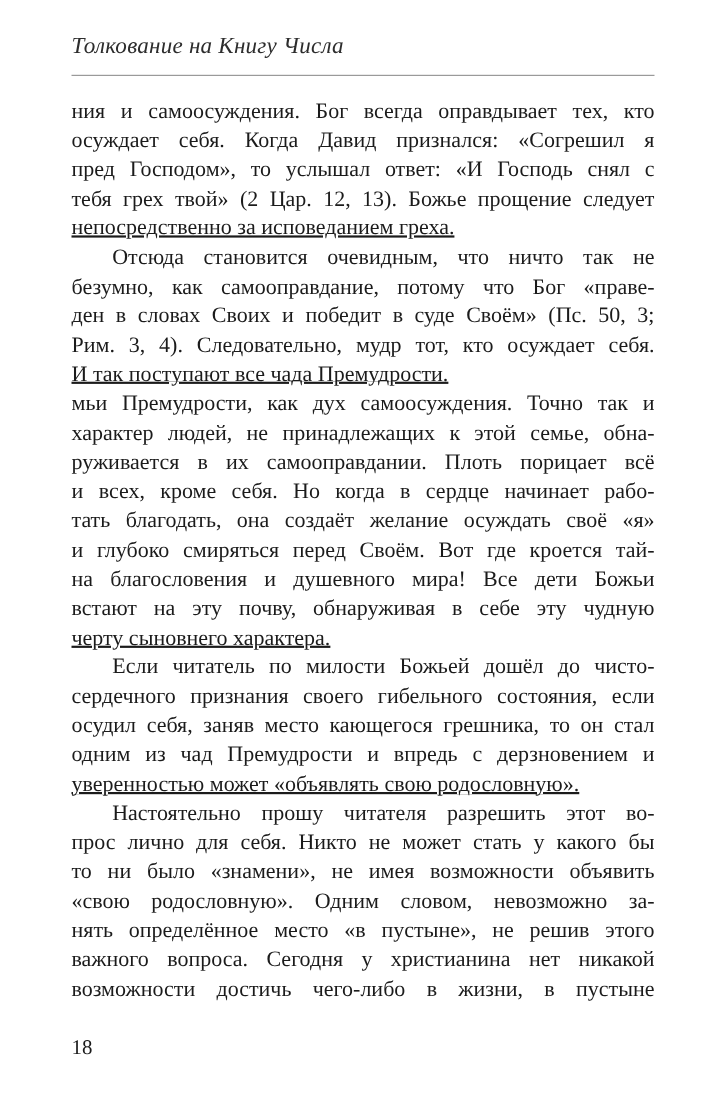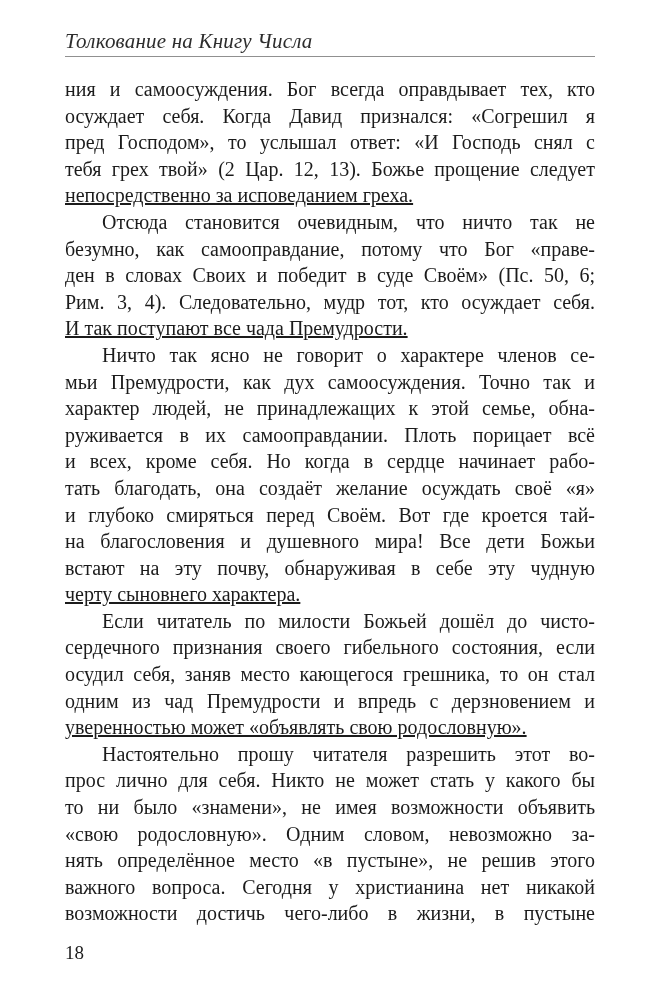--- a/index.html
+++ b/index.html
@@ -17,21 +17,21 @@
     overflow: hidden;
   }
   .content {
     position: absolute;
     left: 65px;
     top: 0;
     width: 530px;
   }
   .running-header {
     margin-top: 30px;
-    padding-bottom: 4px;
+    padding-bottom: 16px;
     border-bottom: 1px solid var(--rule, #909090);
   }
   .running-header .title {
     display: block;
     font-style: italic;
     font-size: 21px;
     line-height: 22px;
     color: var(--header, #2d2d2d);
     letter-spacing: 0.2px;
   }
@@ -75,26 +75,25 @@
         <div class="para">
           <div class="line">ния и самоосуждения. Бог всегда оправдывает тех, кто</div>
           <div class="line">осуждает себя. Когда Давид признался: «Согрешил я</div>
           <div class="line">пред Господом», то услышал ответ: «И Господь снял с</div>
           <div class="line">тебя грех твой» (2 Цар. 12, 13). Божье прощение следует</div>
           <div class="line last">непосредственно за исповеданием греха.</div>
         </div>
         <div class="para">
           <div class="line indent">Отсюда становится очевидным, что ничто так не</div>
           <div class="line">безумно, как самооправдание, потому что Бог «праве-</div>
-          <div class="line">ден в словах Своих и победит в суде Своём» (Пс. 50, 6;</div>
+          <div class="line">ден в словах Своих и победит в суде Своём» (Пс. 50, 3;</div>
           <div class="line">Рим. 3, 4). Следовательно, мудр тот, кто осуждает себя.</div>
           <div class="line last">И так поступают все чада Премудрости.</div>
         </div>
         <div class="para">
-          <div class="line indent">Ничто так ясно не говорит о характере членов се-</div>
           <div class="line">мьи Премудрости, как дух самоосуждения. Точно так и</div>
           <div class="line">характер людей, не принадлежащих к этой семье, обна-</div>
           <div class="line">руживается в их самооправдании. Плоть порицает всё</div>
           <div class="line">и всех, кроме себя. Но когда в сердце начинает рабо-</div>
           <div class="line">тать благодать, она создаёт желание осуждать своё «я»</div>
           <div class="line">и глубоко смиряться перед Своём. Вот где кроется тай-</div>
           <div class="line">на благословения и душевного мира! Все дети Божьи</div>
           <div class="line">встают на эту почву, обнаруживая в себе эту чудную</div>
           <div class="line last">черту сыновнего характера.</div>
         </div>

